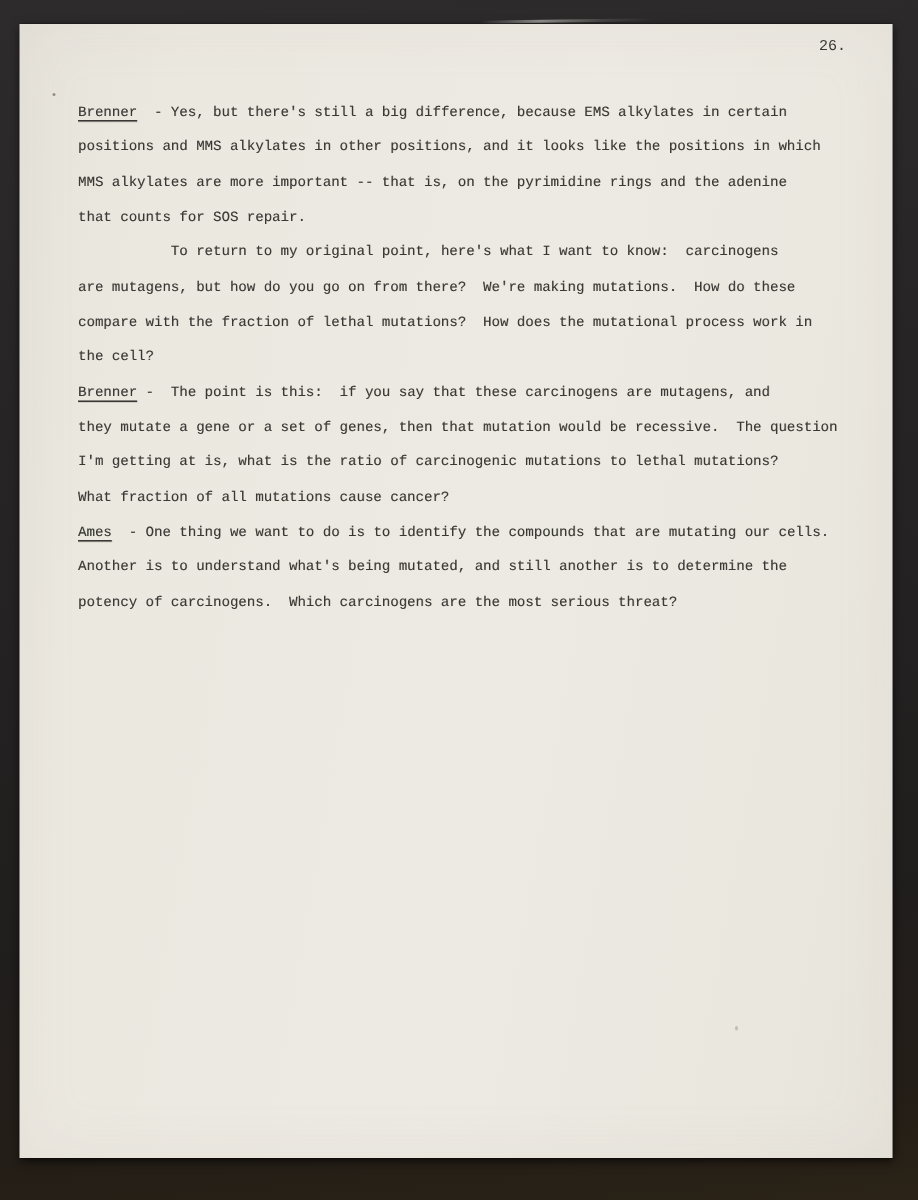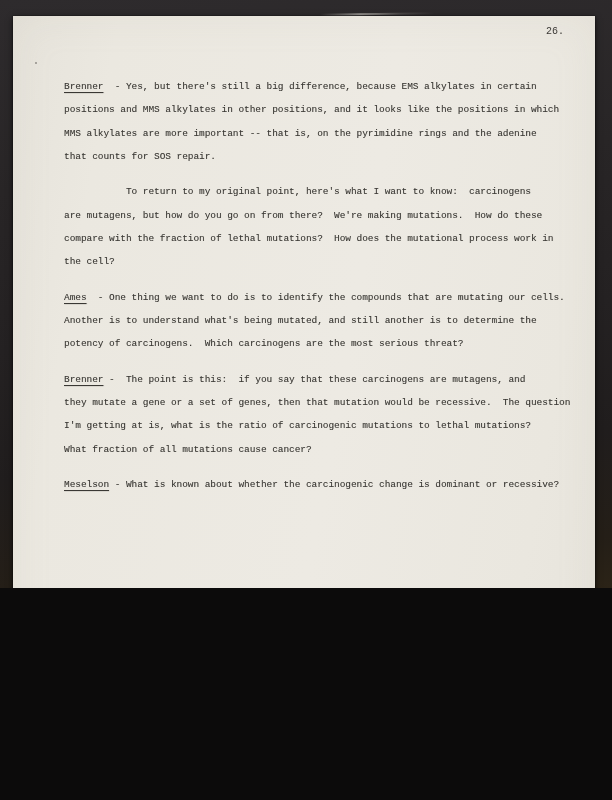--- a/index.html
+++ b/index.html
@@ -8,21 +8,21 @@
     --backdrop:#242122;
   }
   html,body{
     margin:0;padding:0;
     width:612px;height:800px;
     background:#0c0b0b;
     overflow:hidden;
   }
   .scan{
     position:relative;
-    width:612px;height:588px;
+    width:612px;height:800px;
     background:linear-gradient(175deg,
       #2e2b2d 0%, #282526 30%, var(--backdrop) 55%,
       #201d1d 75%, #241e17 92%, #2b2317 100%);
     overflow:hidden;
   }
   
   .scan::before{
     content:"";
     position:absolute;left:320px;top:13px;width:115px;height:2px;
     background:linear-gradient(90deg, rgba(235,232,224,0) 0%,
@@ -52,21 +52,21 @@
     left:39px;top:47px;
     width:542px;
     font-family:"Liberation Mono","DejaVu Sans Mono",monospace;
     font-size:9.4px;
     line-height:23.35px;
     color:var(--ink);
     text-shadow:0.3px 0.3px 0.3px rgba(58,56,52,.35);
   }
   .para{
     white-space:pre-wrap;
-    margin:12px;
+    margin:0;
   }
   .u{
     text-decoration:underline;
     text-decoration-thickness:1px;
     text-underline-offset:2.5px;
   }
   .speck{
     position:absolute;border-radius:50%;
   }
   .speck.s1{left:22px;top:46px;width:2px;height:2px;background:rgba(100,96,90,.65);}
@@ -80,25 +80,24 @@
     <div class="page-number">26.</div>
     <div class="text-block">
         <div class="para"><span class="u">Brenner</span><span>  - Yes, but there's still a big difference, because EMS alkylates in certain
 positions and MMS alkylates in other positions, and it looks like the positions in which
 MMS alkylates are more important -- that is, on the pyrimidine rings and the adenine
 that counts for SOS repair.</span></div>
         <div class="para"><span>           To return to my original point, here's what I want to know:  carcinogens
 are mutagens, but how do you go on from there?  We're making mutations.  How do these
 compare with the fraction of lethal mutations?  How does the mutational process work in
 the cell?</span></div>
-        <div class="para"><span class="u">Ames</span><span>  - One thing we want to do is to identify the compounds that are mutating our cells.
-Another is to understand what's being mutated, and still another is to determine the
-potency of carcinogens.  Which carcinogens are the most serious threat?</span></div>
         <div class="para"><span class="u">Brenner</span><span> -  The point is this:  if you say that these carcinogens are mutagens, and
 they mutate a gene or a set of genes, then that mutation would be recessive.  The question
 I'm getting at is, what is the ratio of carcinogenic mutations to lethal mutations?
 What fraction of all mutations cause cancer?</span></div>
-        <div class="para"><span class="u">Meselson</span><span> - What is known about whether the carcinogenic change is dominant or recessive?</span></div>
+        <div class="para"><span class="u">Ames</span><span>  - One thing we want to do is to identify the compounds that are mutating our cells.
+Another is to understand what's being mutated, and still another is to determine the
+potency of carcinogens.  Which carcinogens are the most serious threat?</span></div>
       </div>
     <div class="speck s1"></div>
     <div class="speck s2"></div>
   </div>
 </div>
 
 </body></html>

